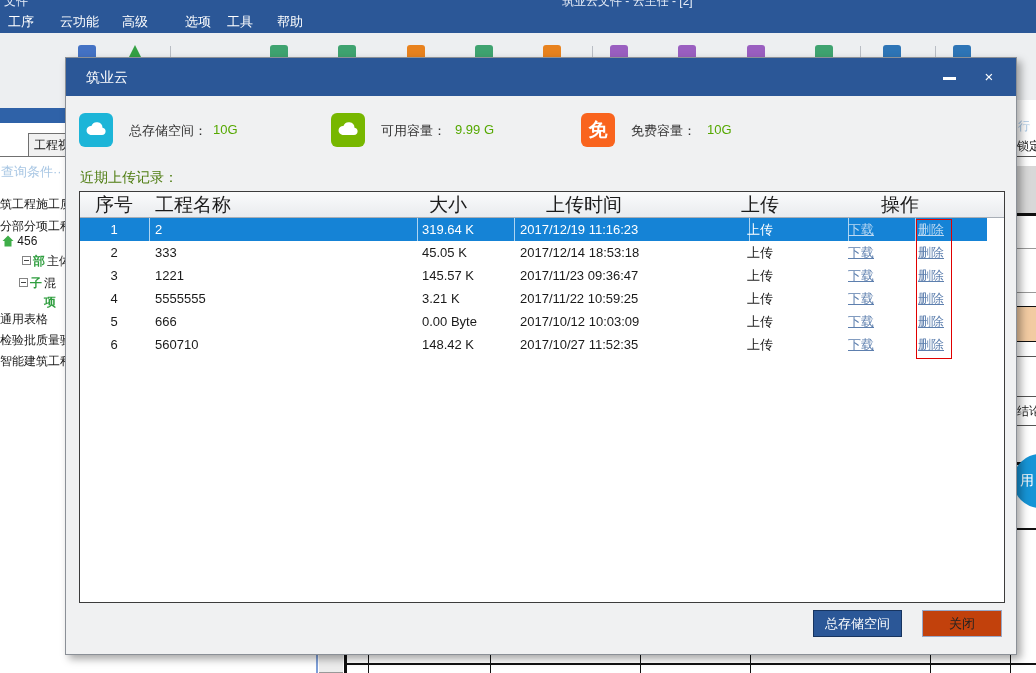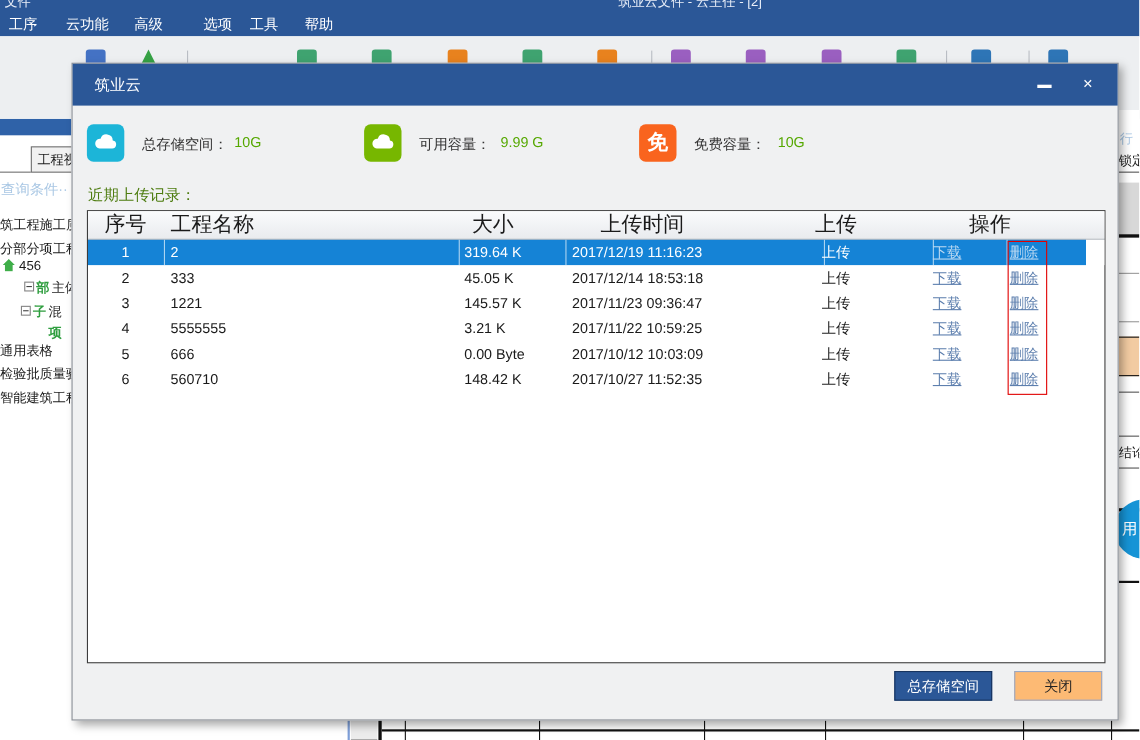--- a/index.html
+++ b/index.html
@@ -96,21 +96,21 @@
   .c-no{left:34px}.c-name{left:75px}.c-size{left:342px}.c-time{left:440px}.c-up{left:680px}
   .c-dl{left:781px}.c-del{left:851px}
   .lnk { color:#5d7fae; text-decoration:underline; cursor:pointer; }
   .sel .lnk { color:#bcd9f2; }
   .vsep { position:absolute; top:0; width:1px; height:23px; background:rgba(255,255,255,.65); }
   .s0{left:69px}.s1{left:337px}.s2{left:434px}.s3{left:669px}.s4{left:768px}.s5{left:835px}
   .red-box { position:absolute; left:836px; top:27px; width:36px; height:140px; border:1px solid #e00000; pointer-events:none; }
 
   .btn { position:absolute; top:552px; height:27px; font-size:13px; text-align:center; line-height:25px; cursor:pointer; }
   .btn-backup { left:747px; width:89px; background:#2b5797; border:1px solid #17345f; color:#fff; }
-  .btn-close { left:856px; width:80px; background:#fdba74; border:1px solid #98a8c8; color:#222; }
+  .btn-close { left:856px; width:80px; background:#c2410c; border:1px solid #98a8c8; color:#222; }
 </style>
 </head>
 <body>
 
 <div id="screen">
 
   <div class="titlebar">
     <span class="win-title">筑业云文件 - 云主任 - [2]</span>
     <span class="file-partial">文件</span>
     <span class="menu-item m0">工序</span>

